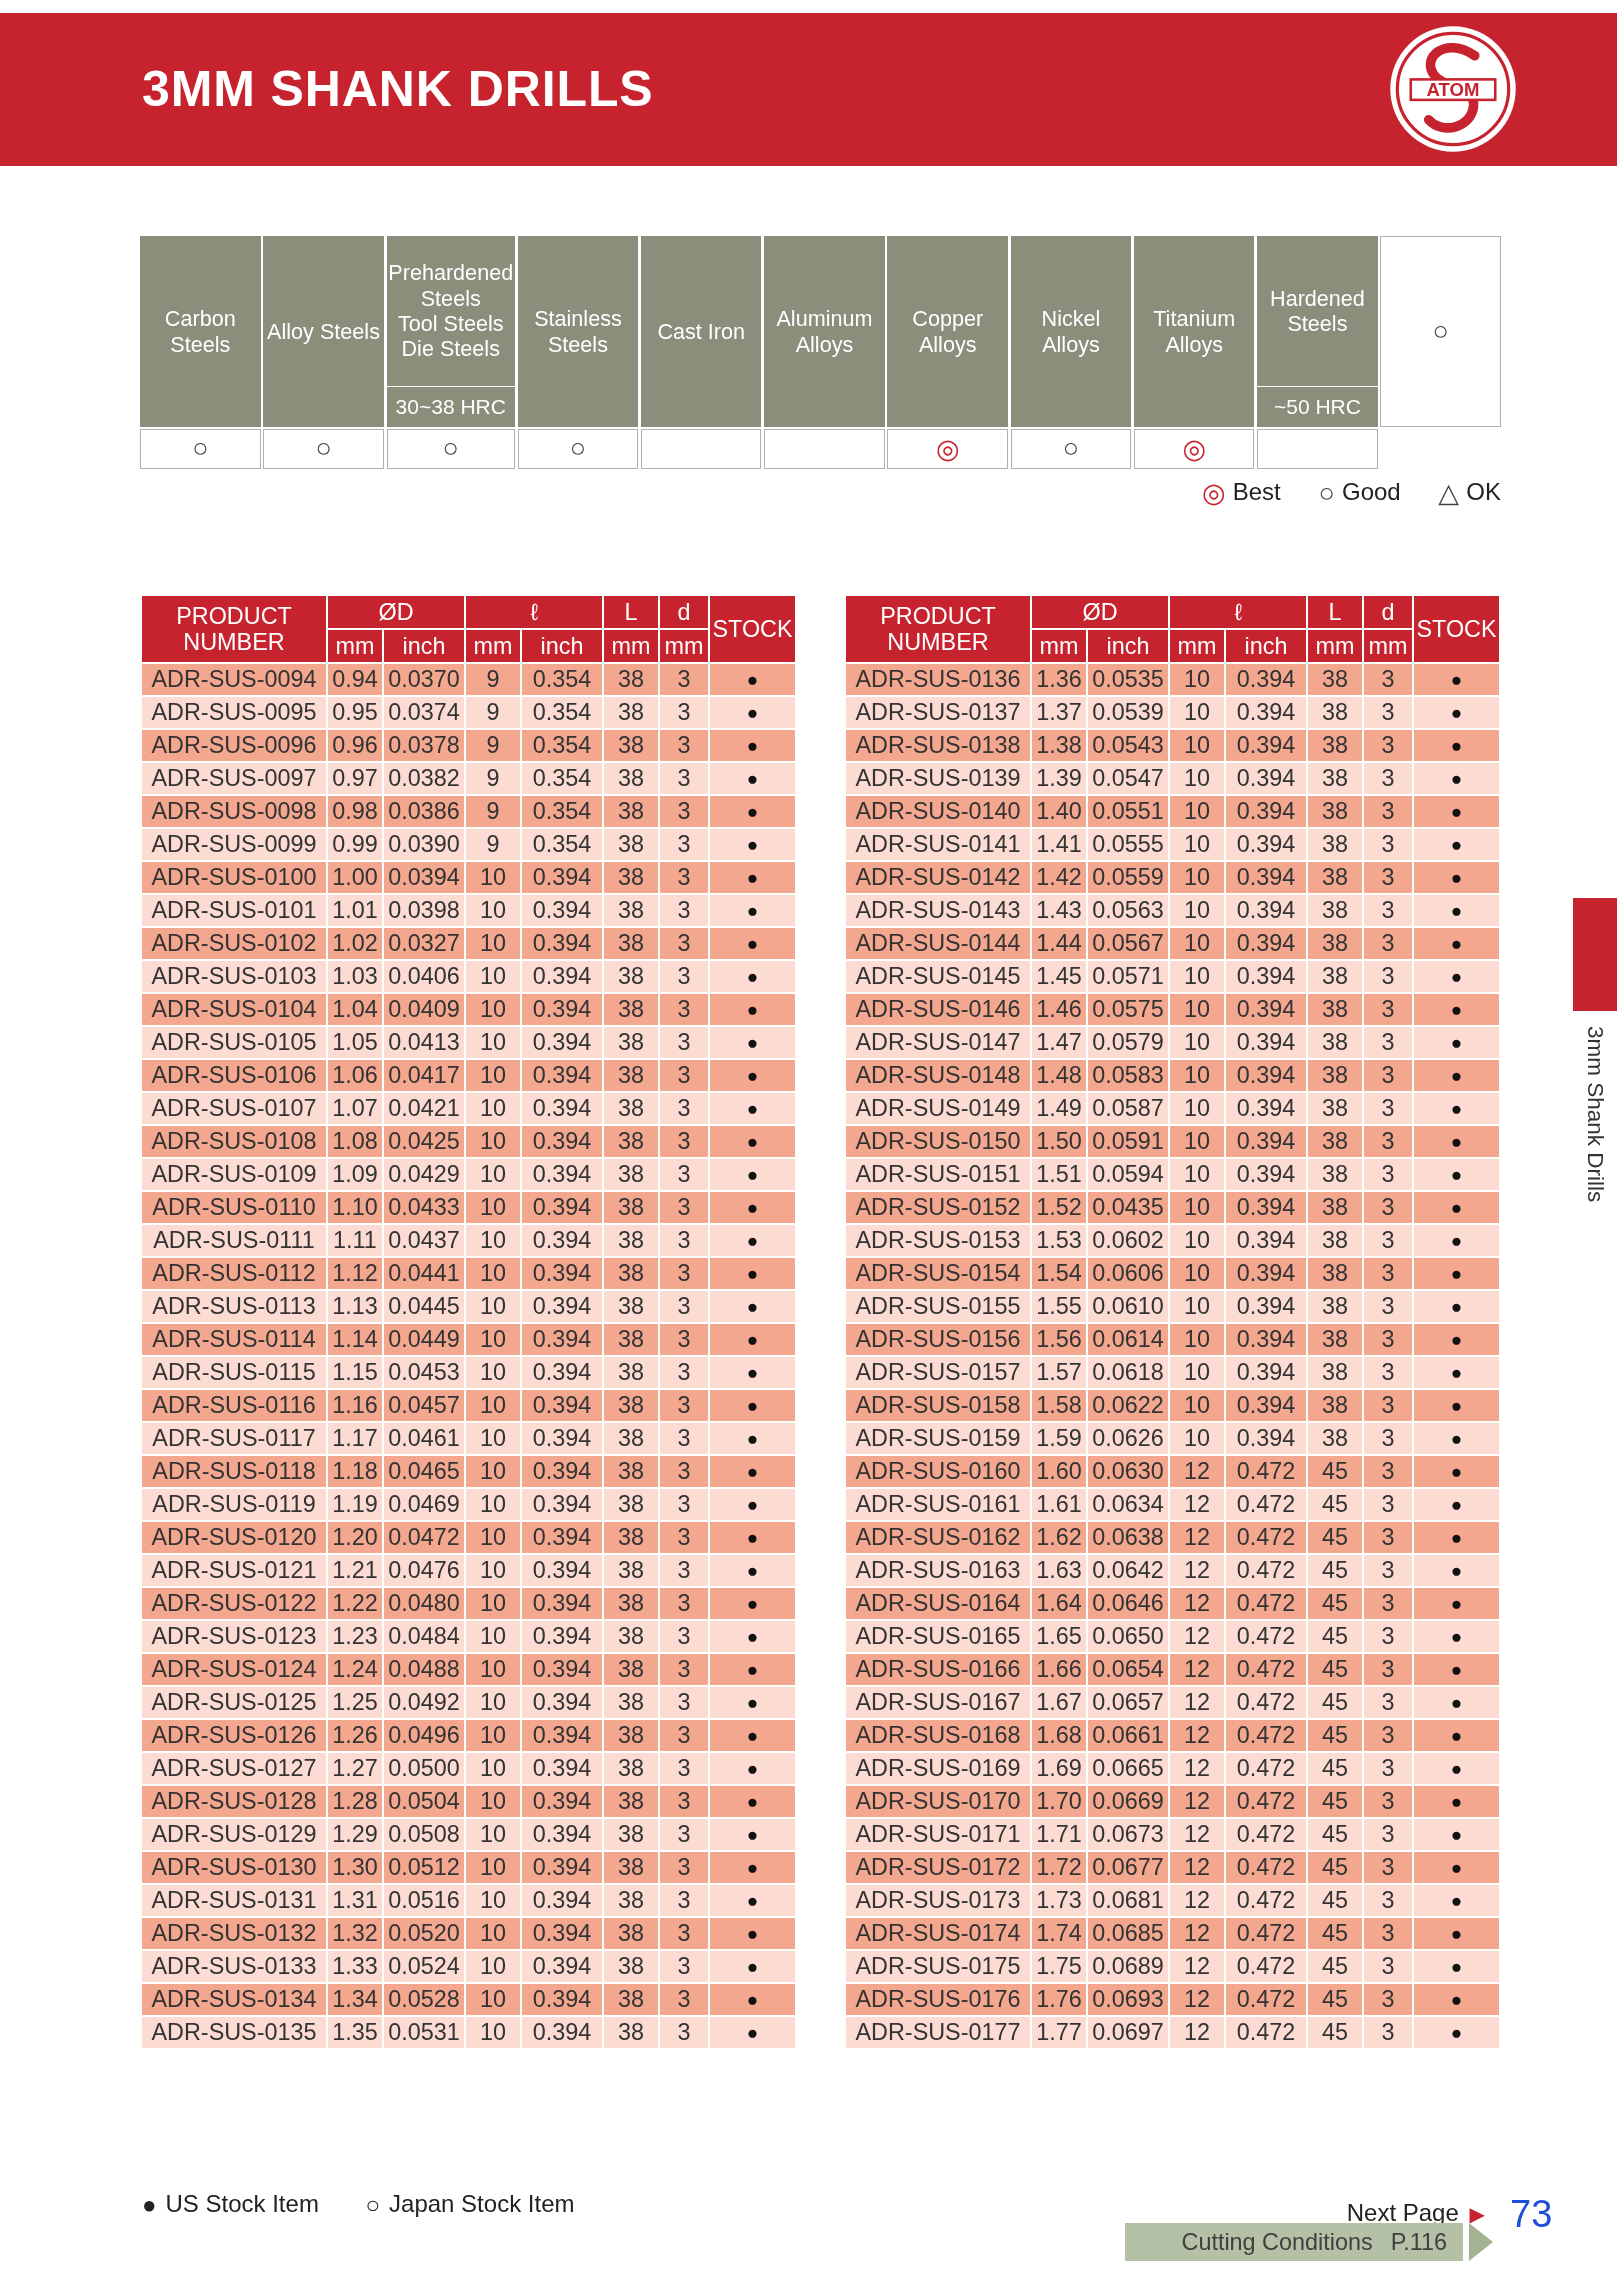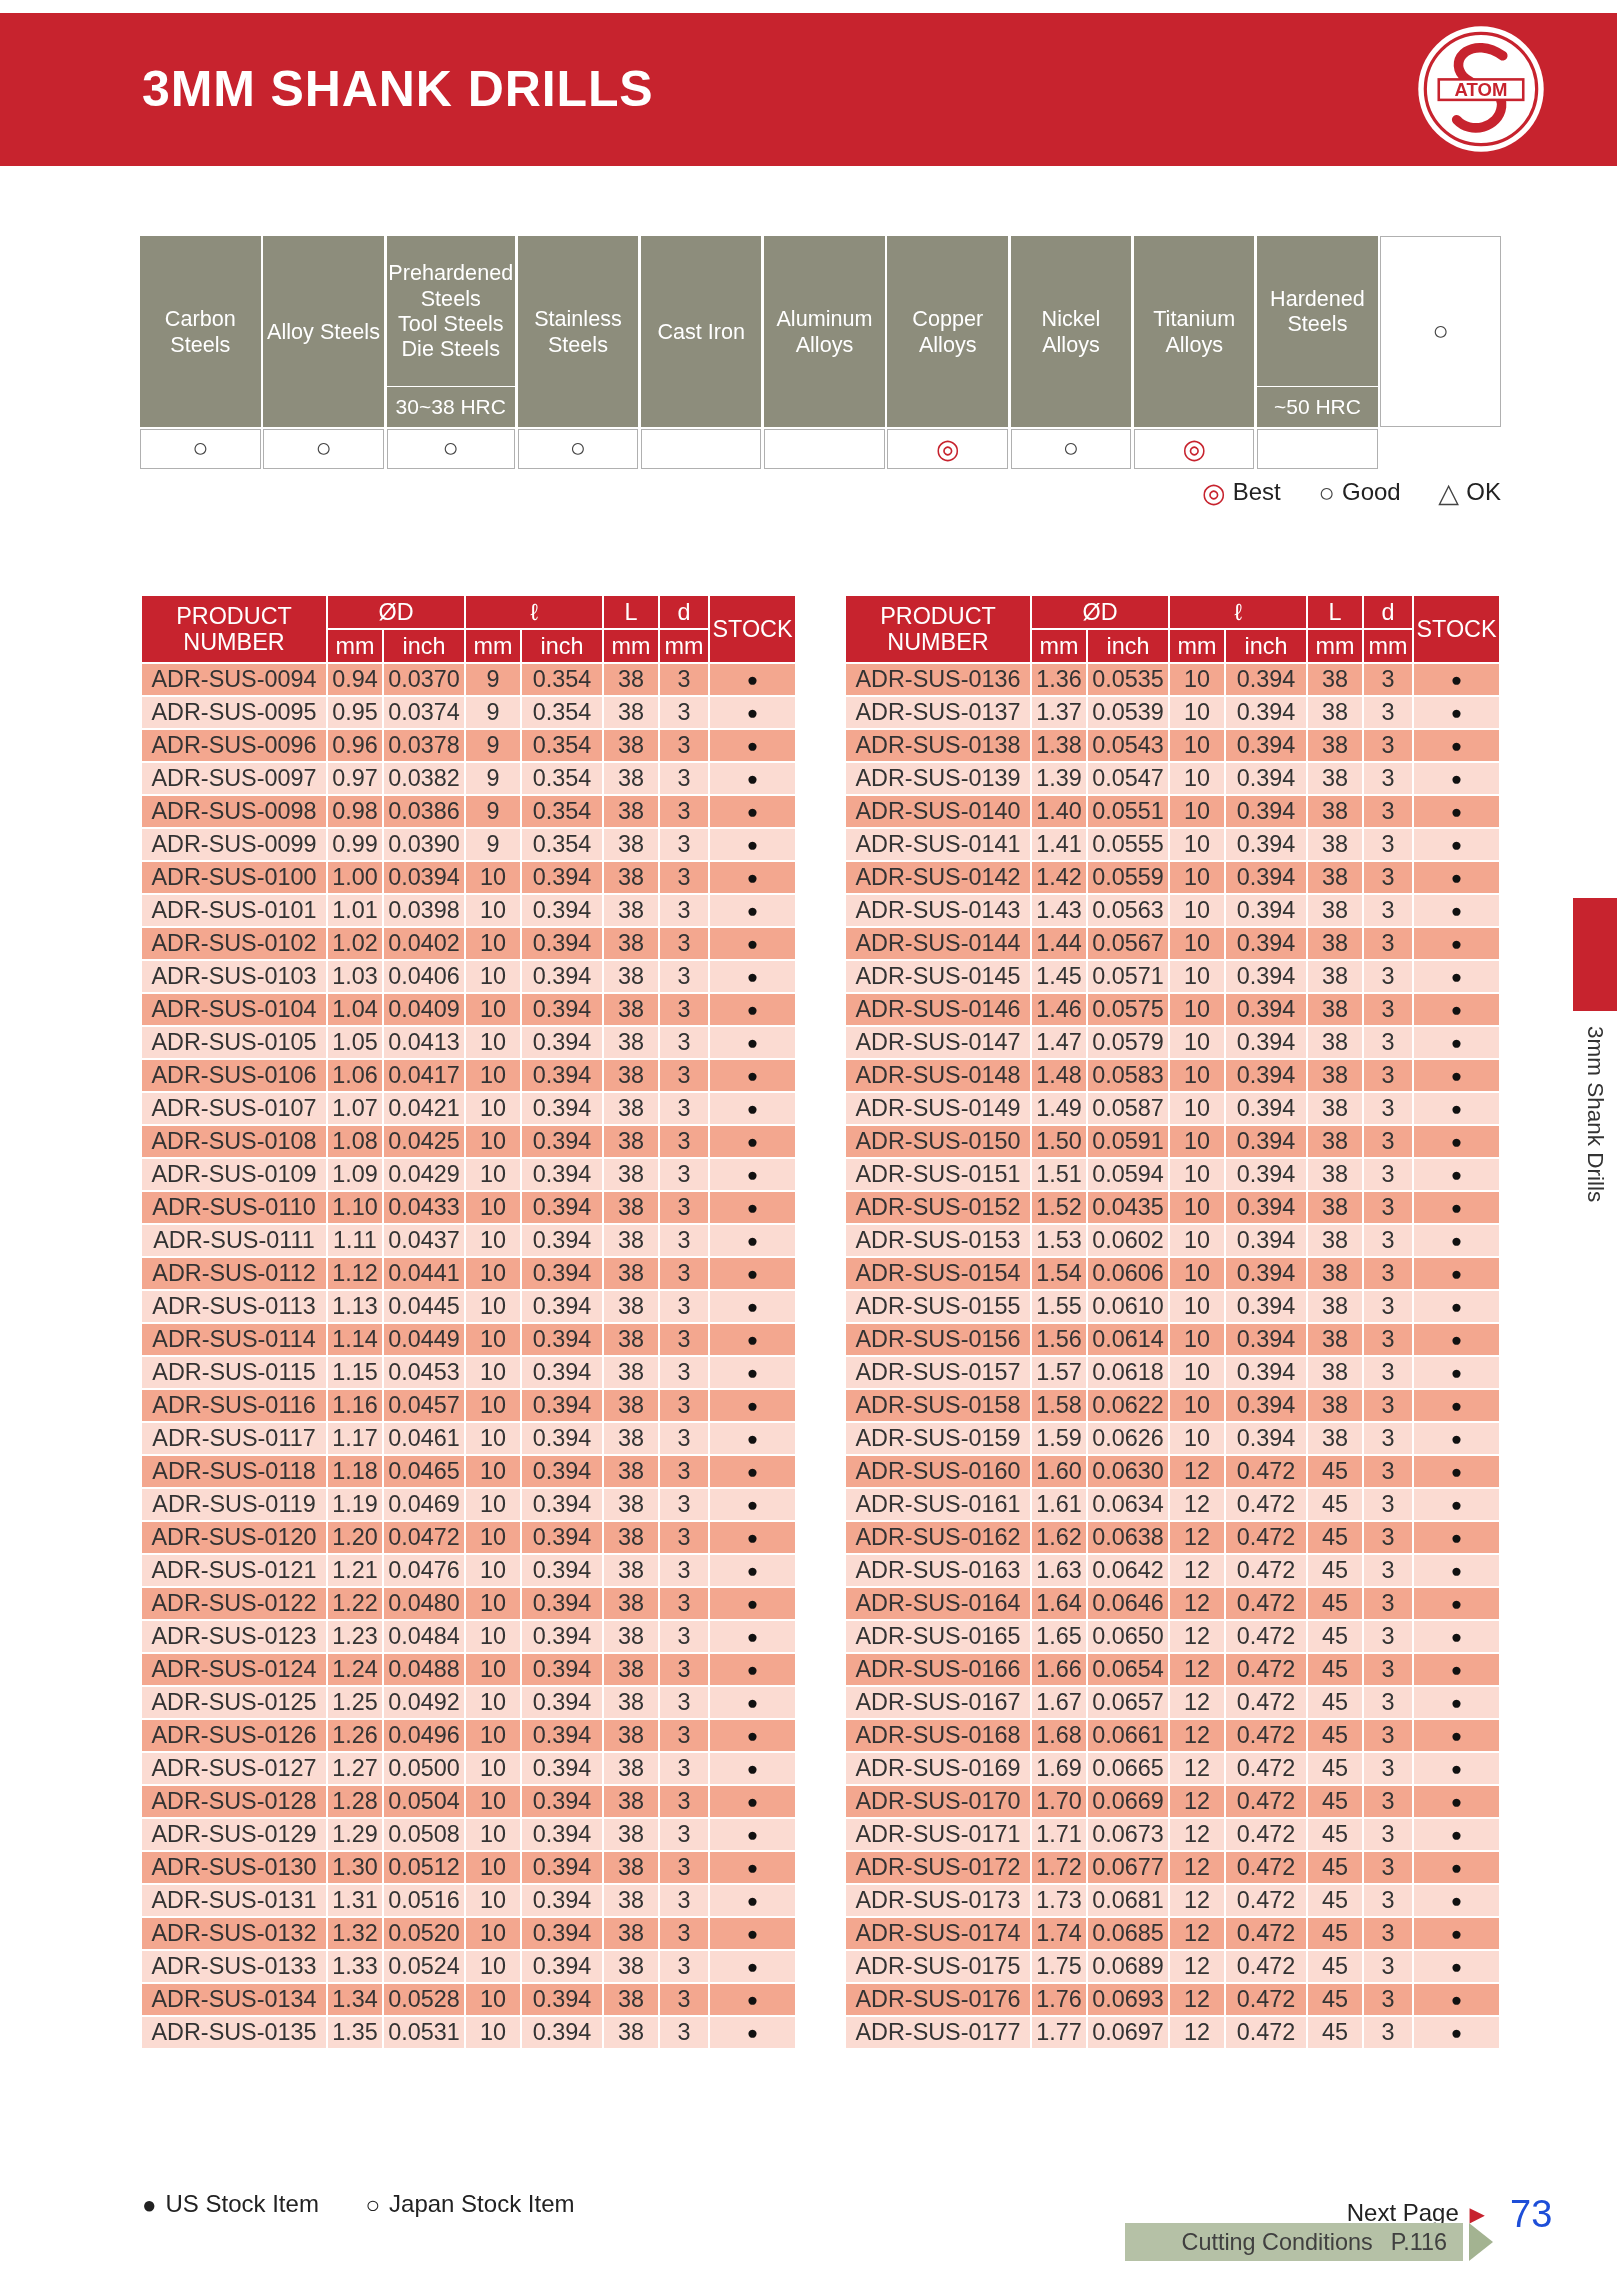--- a/index.html
+++ b/index.html
@@ -8,21 +8,21 @@
     width: 1617px; height: 2271px; position: relative; overflow: hidden;
     background: #ffffff; font-family: "Liberation Sans", sans-serif; color: #222;
   }
 
   
   .banner { position: absolute; left: 0; top: 12.6px; width: 1617px; height: 153px; background: #c7232e; }
   .banner h1 {
     position: absolute; left: 142px; top: 50%; transform: translateY(-50%);
     margin: 0; font-size: 50px; font-weight: bold; color: #fff; letter-spacing: 0.9px; white-space: nowrap;
   }
-  .logo { position: absolute; right: 72px; top: 12.6px; width: 128px; height: 128px; text-align: right; }
+  .logo { position: absolute; right: 100px; top: 12.6px; width: 128px; height: 128px; text-align: right; }
 
   
   .mat {
     position: absolute; left: 140px; top: 236px; width: 1361px;
     display: grid; grid-template-columns: repeat(11, 1fr); grid-template-rows: 191px 40px;
     column-gap: 2.7px; row-gap: 1.8px;
   }
   .mhead { background: #8d8d7c; color: #fff; display: flex; flex-direction: column; }
   .mlabel {
     flex: 1; display: flex; align-items: center; justify-content: center; text-align: center;
@@ -276,21 +276,21 @@
           <td>0.0398</td>
           <td>10</td>
           <td>0.394</td>
           <td>38</td>
           <td>3</td>
           <td class="stockc">●</td>
         </tr>
         <tr class="dark">
           <td class="prod">ADR-SUS-0102</td>
           <td>1.02</td>
-          <td>0.0402</td>
+          <td>0.0327</td>
           <td>10</td>
           <td>0.394</td>
           <td>38</td>
           <td>3</td>
           <td class="stockc">●</td>
         </tr>
         <tr class="light">
           <td class="prod">ADR-SUS-0103</td>
           <td>1.03</td>
           <td>0.0406</td>

